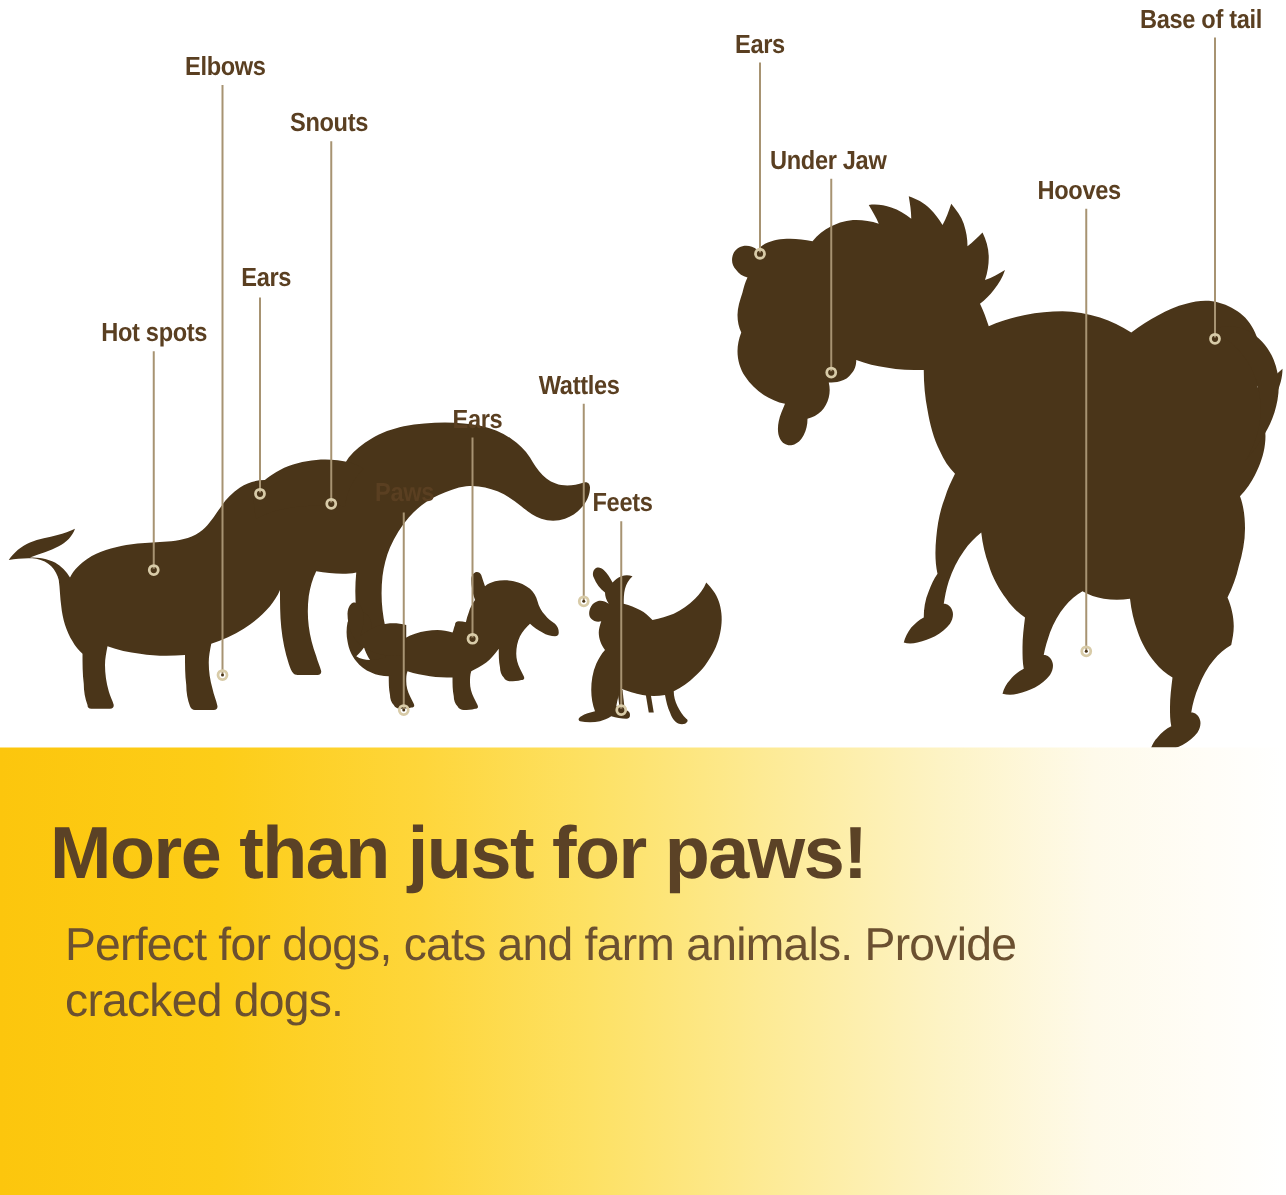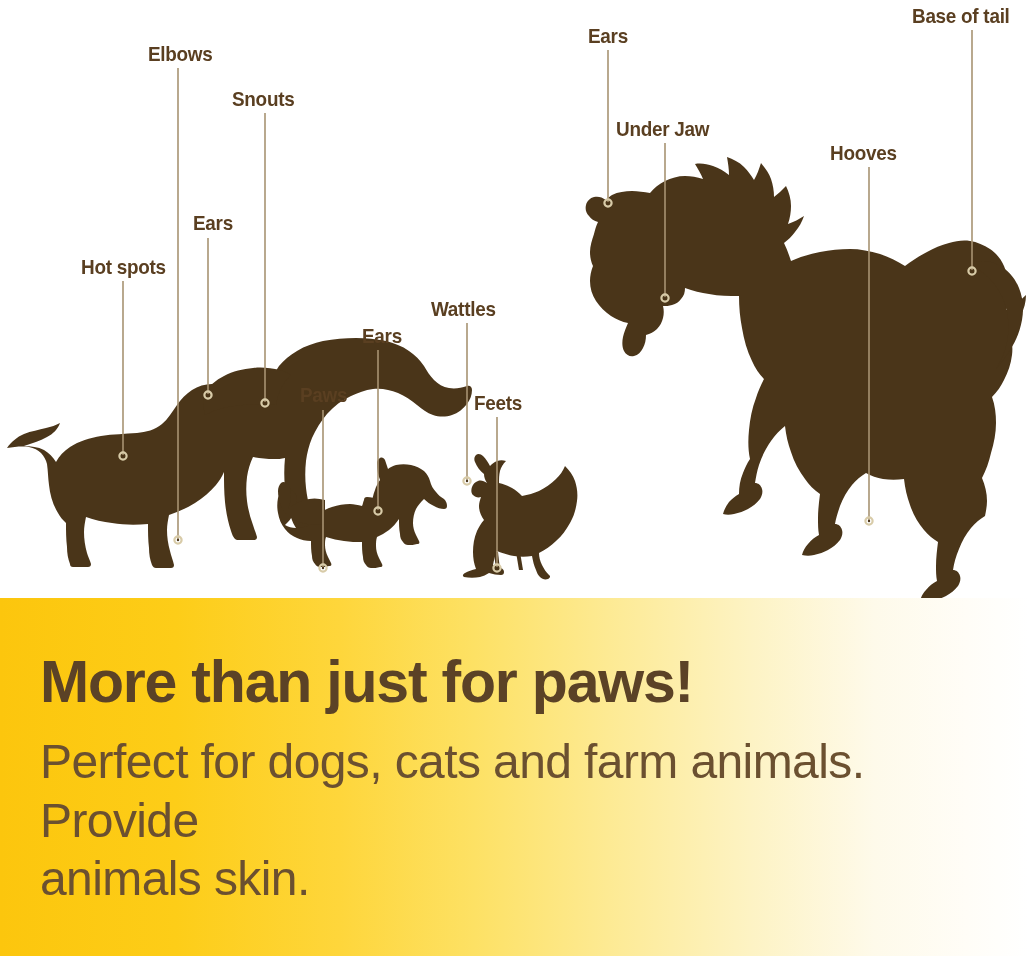--- a/index.html
+++ b/index.html
@@ -84,27 +84,27 @@
     color: #5b4226;
     font-family: "Liberation Sans", sans-serif;
     font-weight: bold;
     font-size: 59px;
     line-height: 1;
     letter-spacing: -1.2px;
     white-space: nowrap;
   }
   #banner-body {
     position: absolute;
-    left: 0;
+    left: 12px;
     top: 135px;
     width: 940px;
     color: #6b5030;
     font-family: "Liberation Sans", sans-serif;
     font-weight: normal;
-    font-size: 48px;
+    font-size: 37px;
     line-height: 1.22;
     letter-spacing: -0.6px;
   }
   #banner-body span { display: block; }
 </style>
 </head>
 <body>
 
 <div id="page">
 
@@ -557,18 +557,18 @@
         <div class="callout-label" style="left: 830px; top: 142px; color: rgb(90, 63, 33);">Hooves</div>
         <div class="callout-label" style="left: 912px; top: 5px; color: rgb(90, 63, 33);">Base of tail</div>
       </div>
   </div>
 
   <div id="banner" style="background: linear-gradient(to right, rgb(252, 198, 13) 0%, rgb(253, 205, 24) 17%, rgb(254, 214, 59) 33%, rgb(253, 225, 100) 46%, rgb(253, 234, 147) 59%, rgb(253, 243, 196) 73%, rgb(254, 250, 234) 85%, rgb(255, 253, 247) 94%, rgb(255, 255, 255) 100%);">
     <div id="banner-inner">
       <div id="banner-title">More than just for paws!</div>
       <div id="banner-body">
         <span>Perfect for dogs, cats and farm animals. Provide</span>
-        <span>animals skin.</span>
+        <span>cracked dogs.</span>
       </div>
     </div>
   </div>
 
 </div>
 
 </body></html>

